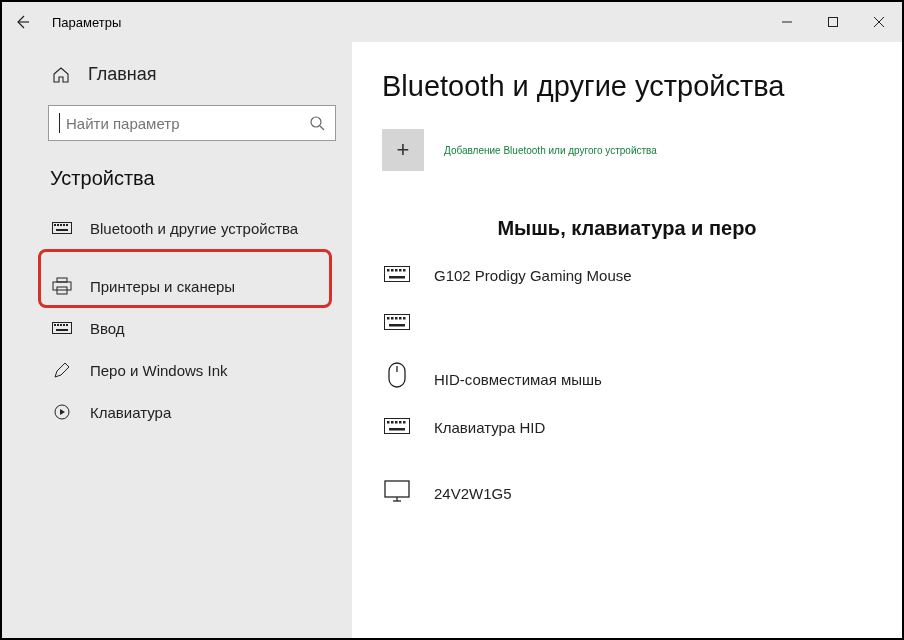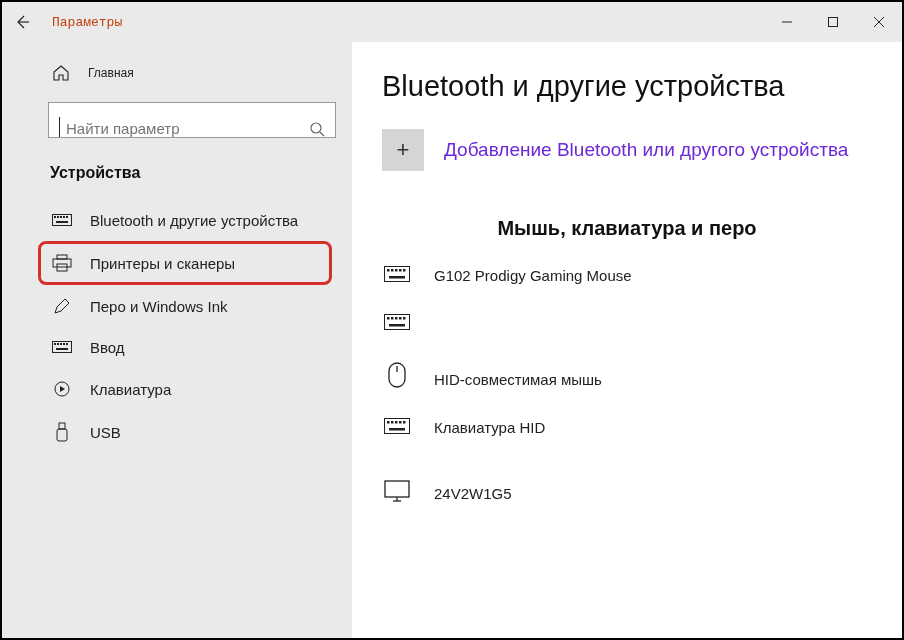--- a/index.html
+++ b/index.html
@@ -19,23 +19,22 @@
     background: #eaeaea;
   }
   .titlebar .back {
     width: 40px; height: 40px;
     display:flex; align-items:center; justify-content:center;
     font-size: 16px;
     color:#222;
   }
   .titlebar .title {
     font-size: 13px;
-    color:#c2410c;
+    color:#000000;
     margin-left: 10px;
-    font-family: Liberation Mono, monospace;
   }
   .titlebar .spacer { flex:1; }
   .titlebar .winbtn {
     width: 46px; height:40px;
     display:flex; align-items:center; justify-content:center;
     font-size: 14px; color:#222;
     font-family: "Segoe UI Symbol", sans-serif;
   }
   .layout {
     display:flex;
@@ -44,63 +43,63 @@
   .sidebar {
     width: 350px;
     background: #eaeaea;
     padding-top: 14px;
     display:flex; flex-direction:column;
   }
   .sidebar .home-row {
     display:flex; align-items:center;
     padding: 8px 0 8px 50px;
     gap: 18px;
-    font-size: 12px;
+    font-size: 18px;
     color:#222;
     margin-bottom: 12px;
   }
   .sidebar .home-row .icon { width:18px; display:flex; }
   .sidebar .search {
     margin: 0 16px 18px 46px;
     height: 36px;
     background:#fff;
     border: 1px solid #999;
-    display:flex; align-items:flex-end;
+    display:flex; align-items:center;
     padding: 0 10px;
   }
   .sidebar .search input {
     border:none; outline:none;
     flex:1; font-size:15px;
     background:transparent;
   }
   .sidebar .search .caret {
     width:1px; height:20px; background:#222;
     margin-right:6px;
   }
   .sidebar .category {
-    font-weight:700; font-size:16px;
+    font-weight:400; font-size:20px;
     padding: 8px 0 18px 48px;
     color:#111;
   }
   .sidebar .item {
     display:flex; align-items:center;
     padding: 12px 0 12px 50px;
     gap: 18px;
     font-size: 15px;
     color:#222;
     position: relative;
   }
   .sidebar .item .icon {
     width: 20px; display:flex; align-items:center; justify-content:center;
   }
   .sidebar .item.highlighted {
     border: 3px solid #d6302a;
     border-radius: 8px;
     margin: 0 20px 0 36px;
-    padding: 10px 0 10px 11px;
+    padding: 25px 0 10px 11px;
   }
   .main {
     flex:1; background:#fff;
     padding: 28px 30px 0 30px;
     overflow:hidden;
   }
   .main h1 {
     font-size: 29px;
     font-weight: 400;
     color:#111;
@@ -110,21 +109,21 @@
     display:flex; align-items:center;
     gap: 20px;
     margin-bottom: 46px;
   }
   .add-tile {
     width: 42px; height:42px;
     background:#d5d5d5;
     display:flex; align-items:center; justify-content:center;
     font-size: 22px; color:#333;
   }
-  .add-row .label { font-size:19px; color:#6d28d9; }
+  .add-row .label { font-size:10px; color:#15803d; }
   .section-title {
     font-size: 20px; font-weight:600;
     color:#111; margin-bottom:16px;text-align:center;
   }
   .device-row {
     display:flex; align-items:flex-end;
     gap: 22px;
     padding: 10px 0 20px 0;
   }
   .device-row .icon {
@@ -212,61 +211,52 @@
             <rect x="1" y="5" width="18" height="8" stroke="#222" fill="none"></rect>
             <rect x="5" y="10" width="10" height="7" stroke="#222" fill="none"></rect>
           </svg>
       </span>
       <span>Принтеры и сканеры</span>
     </div>
 
 
     <div class="item">
       <span class="icon">
-        <svg width="18" height="18" viewBox="0 0 18 18">
-            <path d="M2 16 L4 10 L12 2 L16 6 L8 14 Z" stroke="#222" fill="none"></path>
-          </svg>
-      </span>
-      <span>Перо и Windows Ink</span>
-    </div>
-
-    <div class="item">
-      <span class="icon">
         <svg width="20" height="14" viewBox="0 0 20 14">
             <rect x="0.5" y="0.5" width="19" height="11" stroke="#222" fill="none"></rect>
             <rect x="2" y="2" width="2" height="2" fill="#222"></rect>
             <rect x="5" y="2" width="2" height="2" fill="#222"></rect>
             <rect x="8" y="2" width="2" height="2" fill="#222"></rect>
             <rect x="11" y="2" width="2" height="2" fill="#222"></rect>
             <rect x="14" y="2" width="2" height="2" fill="#222"></rect>
             <rect x="4" y="7" width="12" height="2" fill="#222"></rect>
           </svg>
       </span>
       <span>Ввод</span>
     </div>
 
     <div class="item">
       <span class="icon">
         <svg width="18" height="18" viewBox="0 0 18 18">
+            <path d="M2 16 L4 10 L12 2 L16 6 L8 14 Z" stroke="#222" fill="none"></path>
+          </svg>
+      </span>
+      <span>Перо и Windows Ink</span>
+    </div>
+
+    <div class="item">
+      <span class="icon">
+        <svg width="18" height="18" viewBox="0 0 18 18">
             <circle cx="9" cy="9" r="7" stroke="#222" fill="none"></circle>
             <path d="M7 6 L12 9 L7 12 Z" fill="#222"></path>
           </svg>
       </span>
       <span>Клавиатура</span>
     </div>
 
-    <div class="item">
-      <span class="icon">
-        <svg width="12" height="20" viewBox="0 0 12 20">
-            <rect x="3" y="1" width="6" height="6" stroke="#222" fill="none"></rect>
-            <rect x="1" y="7" width="10" height="12" rx="2" stroke="#222" fill="none"></rect>
-          </svg>
-      </span>
-      <span>USB</span>
-    </div>
   </div>
 
   <div class="main">
     <h1>Bluetooth и другие устройства</h1>
 
     <div class="add-row">
       <div class="add-tile">+</div>
       <div class="label">Добавление Bluetooth или другого устройства</div>
     </div>
 

